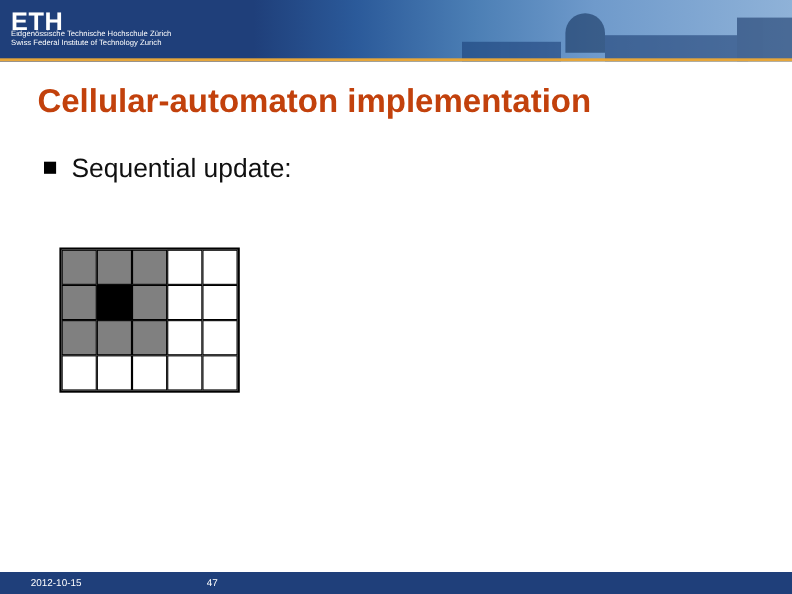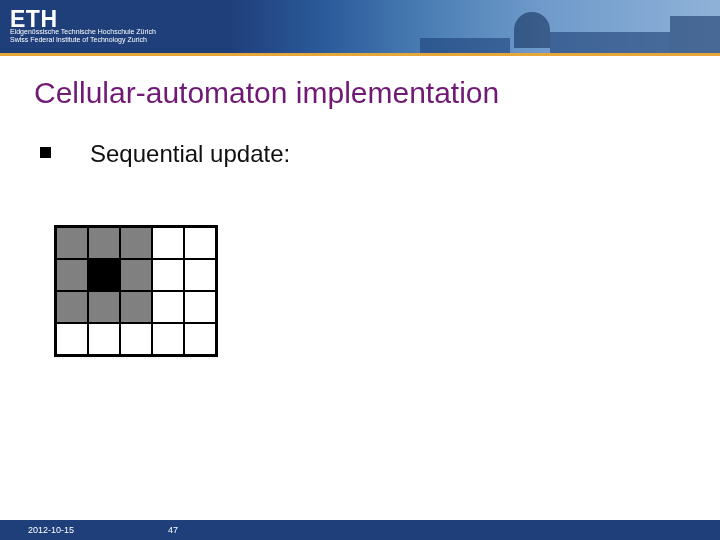--- a/index.html
+++ b/index.html
@@ -96,29 +96,28 @@
     right: 0;
     bottom: 0;
     height: 3px;
     background: #e6a63a;
   }
 
   
   .slide-title {
     margin: 20px 16px 0 34px;
     font-size: 30px;
-    font-weight: normal;
-    color: #701a75;
+    font-weight: bold;
+    color: #c2410c;
   }
 
   .bullet-row {
     margin: 30px 0 0 40px;
     display: flex;
     align-items: flex-start;
-    gap: 25px;
   }
   .bullet-mark {
     width: 11px;
     height: 11px;
     background: #000;
     margin-top: 7px;
     margin-right: 14px;
     flex: 0 0 auto;
   }
   .bullet-text {
@@ -161,21 +160,21 @@
     padding-left: 28px;
     width: 140px;
   }
   .footer-center {
     flex: 1;
     text-align: center;
   }
   .footer-page {
     padding-right: 14px;
     width: 50px;
-    text-align: left;
+    text-align: center;
   }
 </style>
 </head>
 <body>
 
 <div class="header">
   <div class="header-logo">ETH</div>
   <div class="header-sub">
     <div>Eidgenössische Technische Hochschule Zürich</div>
     <div>Swiss Federal Institute of Technology Zurich</div>

